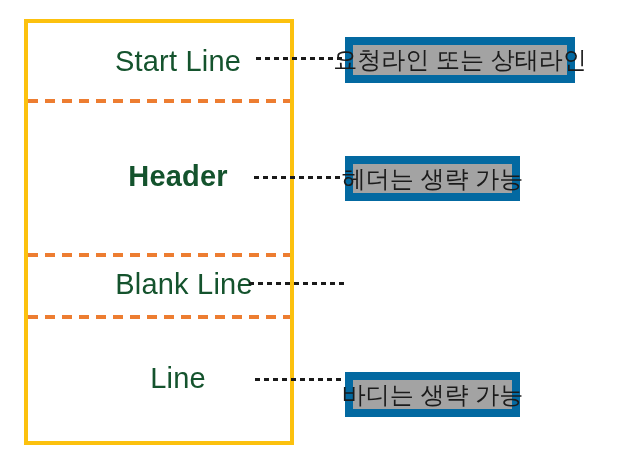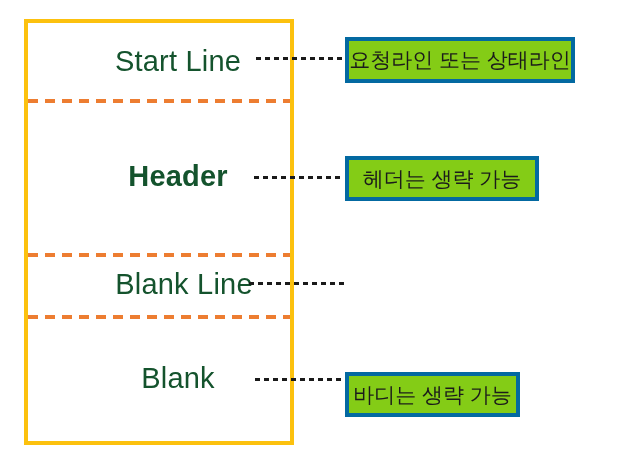--- a/index.html
+++ b/index.html
@@ -60,45 +60,45 @@
     background: repeating-linear-gradient(90deg, #1a1a1a 0px, #1a1a1a 5px, transparent 5px, transparent 9px);
   }
   .connector-1 { left: 256px; top: 57px;  width: 88px; }
   .connector-2 { left: 254px; top: 176px; width: 90px; }
   .connector-3 { left: 249px; top: 282px; width: 95px; }
   .connector-4 { left: 255px; top: 378px; width: 89px; }
   
   .annotation {
     position: absolute;
     box-sizing: border-box;
-    border: 4px solid #0369a1;
-    background: #84cc16;
+    border: 8px solid #0369a1;
+    background: #a3a3a3;
     display: flex;
     align-items: center;
     justify-content: center;
     color: #1b1b1b;
-    font-size: 21px;
+    font-size: 24px;
     white-space: nowrap;
   }
   .annotation-1 { left: 345px; top: 37px;  width: 230px; height: 46px; }
-  .annotation-2 { left: 345px; top: 156px; width: 194px; height: 45px; text-align: center; }
+  .annotation-2 { left: 345px; top: 156px; width: 175px; height: 45px; text-align: center; }
   .annotation-3 { left: 343px; top: 260px; width: 237px; height: 48px; }
   .annotation-4 { left: 345px; top: 372px; width: 175px; height: 45px; }
 </style>
 </head>
 <body>
 
 <div class="canvas">
 
   <div class="message-box"></div>
 
   <div class="section section-start">Start Line</div>
   <div class="section section-header">Header</div>
   <div class="section section-blank">Blank Line</div>
-  <div class="section section-body">Blank</div>
+  <div class="section section-body">Line</div>
 
   <div class="divider divider-1"></div>
   <div class="divider divider-2"></div>
   <div class="divider divider-3"></div>
 
   <div class="connector connector-1"></div>
   <div class="connector connector-2"></div>
   <div class="connector connector-3"></div>
   <div class="connector connector-4"></div>
 

